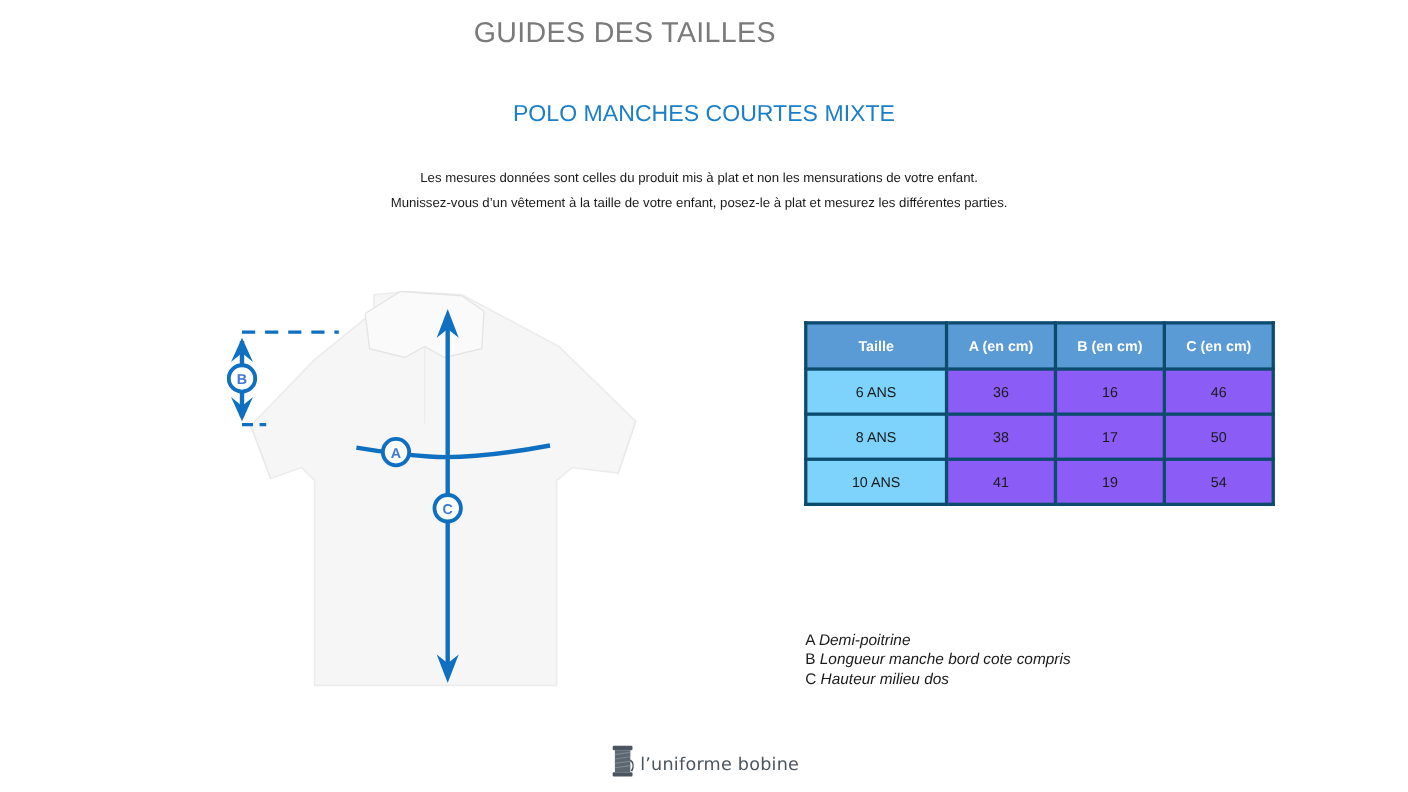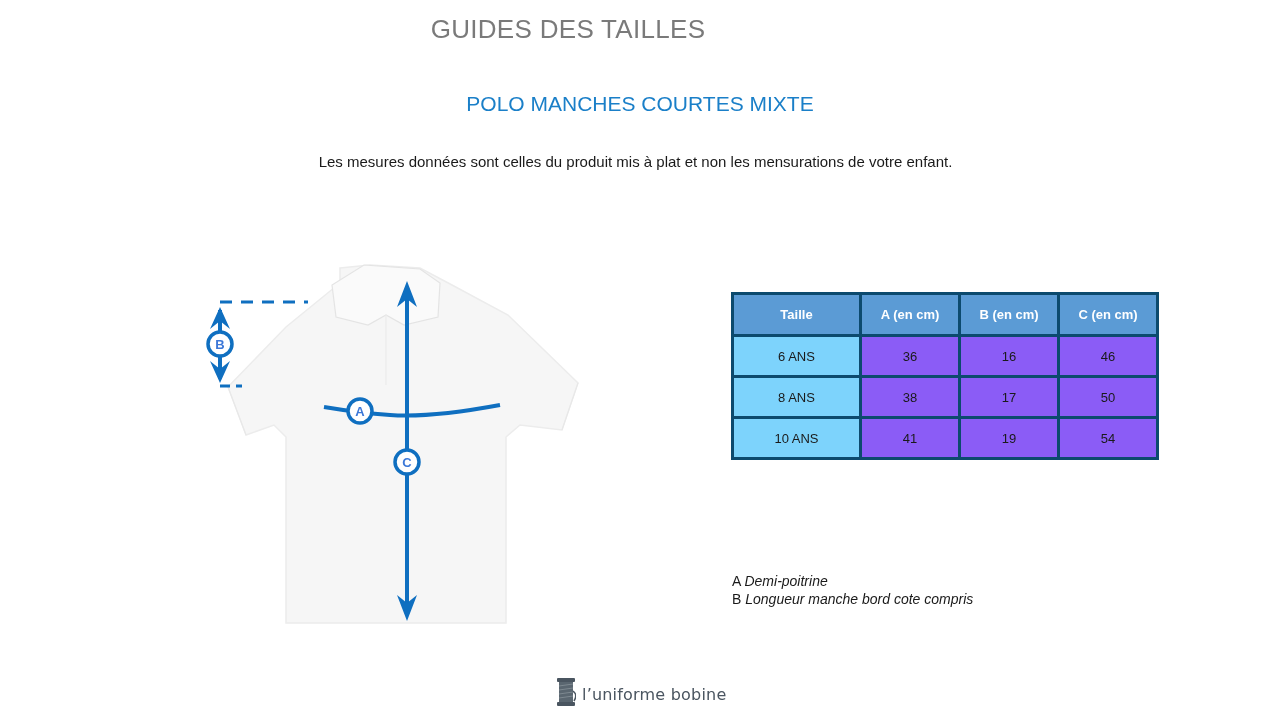--- a/index.html
+++ b/index.html
@@ -12,21 +12,21 @@
       position: absolute; left: 0; top: 14px; width: 1136px;
       text-align: center; font-size: 26px; color: #7a7a7a;
       letter-spacing: 0.3px;
     }
     .product-title {
       position: absolute; left: 0; top: 92px; width: 1280px;
       text-align: center; font-size: 21px; color: #1a7fc8;
     }
     .intro {
       position: absolute; left: 0; top: 150px; width: 1271px;
-      text-align: center; font-size: 15px; line-height: 23px; color: #1a1a1a;
+      text-align: center; font-size: 12px; line-height: 23px; color: #1a1a1a;
     }
     .diagram { position: absolute; left: 190px; top: 255px; width: 420px; height: 380px; }
     .size-table {
       position: absolute; left: 731px; top: 292px;
       border-collapse: collapse; font-size: 13px; color: #1a1a1a;
     }
     .size-table th, .size-table td {
       border: 3px solid #0c4a6e; text-align: center; padding: 0;
     }
     .size-table th {
@@ -51,20 +51,21 @@
     }
   </style>
 </head>
 <body>
 
 <div class="page-title">GUIDES DES TAILLES</div>
 <div class="product-title">POLO MANCHES COURTES MIXTE</div>
 
 <div class="intro">
   <div>Les mesures données sont celles du produit mis à plat et non les mensurations de votre enfant.</div>
+  <div>Munissez-vous d’un vêtement à la taille de votre enfant, posez-le à plat et mesurez les différentes parties.</div>
 </div>
 
 <div class="diagram">
   <svg width="420" height="380" viewBox="0 0 420 380" xmlns="http://www.w3.org/2000/svg">
 
     <g>
       <path d="M150 13 L180 10 L230 13 L262 30 L318 60 L388 128 L372 175 L330 170 L316 182 L316 368 L96 368 L96 182 L84 170 L56 180 L38 132 L96 72 L150 28 Z" fill="#f6f6f6" stroke="#ececec" stroke-width="1.5"></path>
 
       <path d="M174 10 L230 14 L250 28 L248 62 L214 70 L196 60 L178 70 L146 62 L142 30 Z" fill="#fafafa" stroke="#e4e4e4" stroke-width="1.2"></path>
       <path d="M196 60 L196 130" stroke="#ececec" stroke-width="1.2"></path>
@@ -132,20 +133,24 @@
 
 <div class="legend">
   <div>
     <span>A</span>
     <span class="def">Demi-poitrine</span>
   </div>
   <div>
     <span>B</span>
     <span class="def">Longueur manche bord cote compris</span>
   </div>
+  <div>
+    <span>C</span>
+    <span class="def">Hauteur milieu dos</span>
+  </div>
 </div>
 
 <div class="logo">
   <span>
     <svg width="20" height="30" viewBox="0 0 20 30" xmlns="http://www.w3.org/2000/svg">
       <rect x="1" y="1" width="18" height="4" rx="1" fill="#4a5560"></rect>
       <rect x="1" y="25" width="18" height="4" rx="1" fill="#4a5560"></rect>
       <rect x="3" y="5" width="14" height="20" fill="#5a6670"></rect>
       <path d="M3 9 L17 7 M3 13 L17 11 M3 17 L17 15 M3 21 L17 19" stroke="#7d8890" stroke-width="1"></path>
       <path d="M17 14 Q22 18 18 24" stroke="#4a5560" stroke-width="1.5" fill="none"></path>

